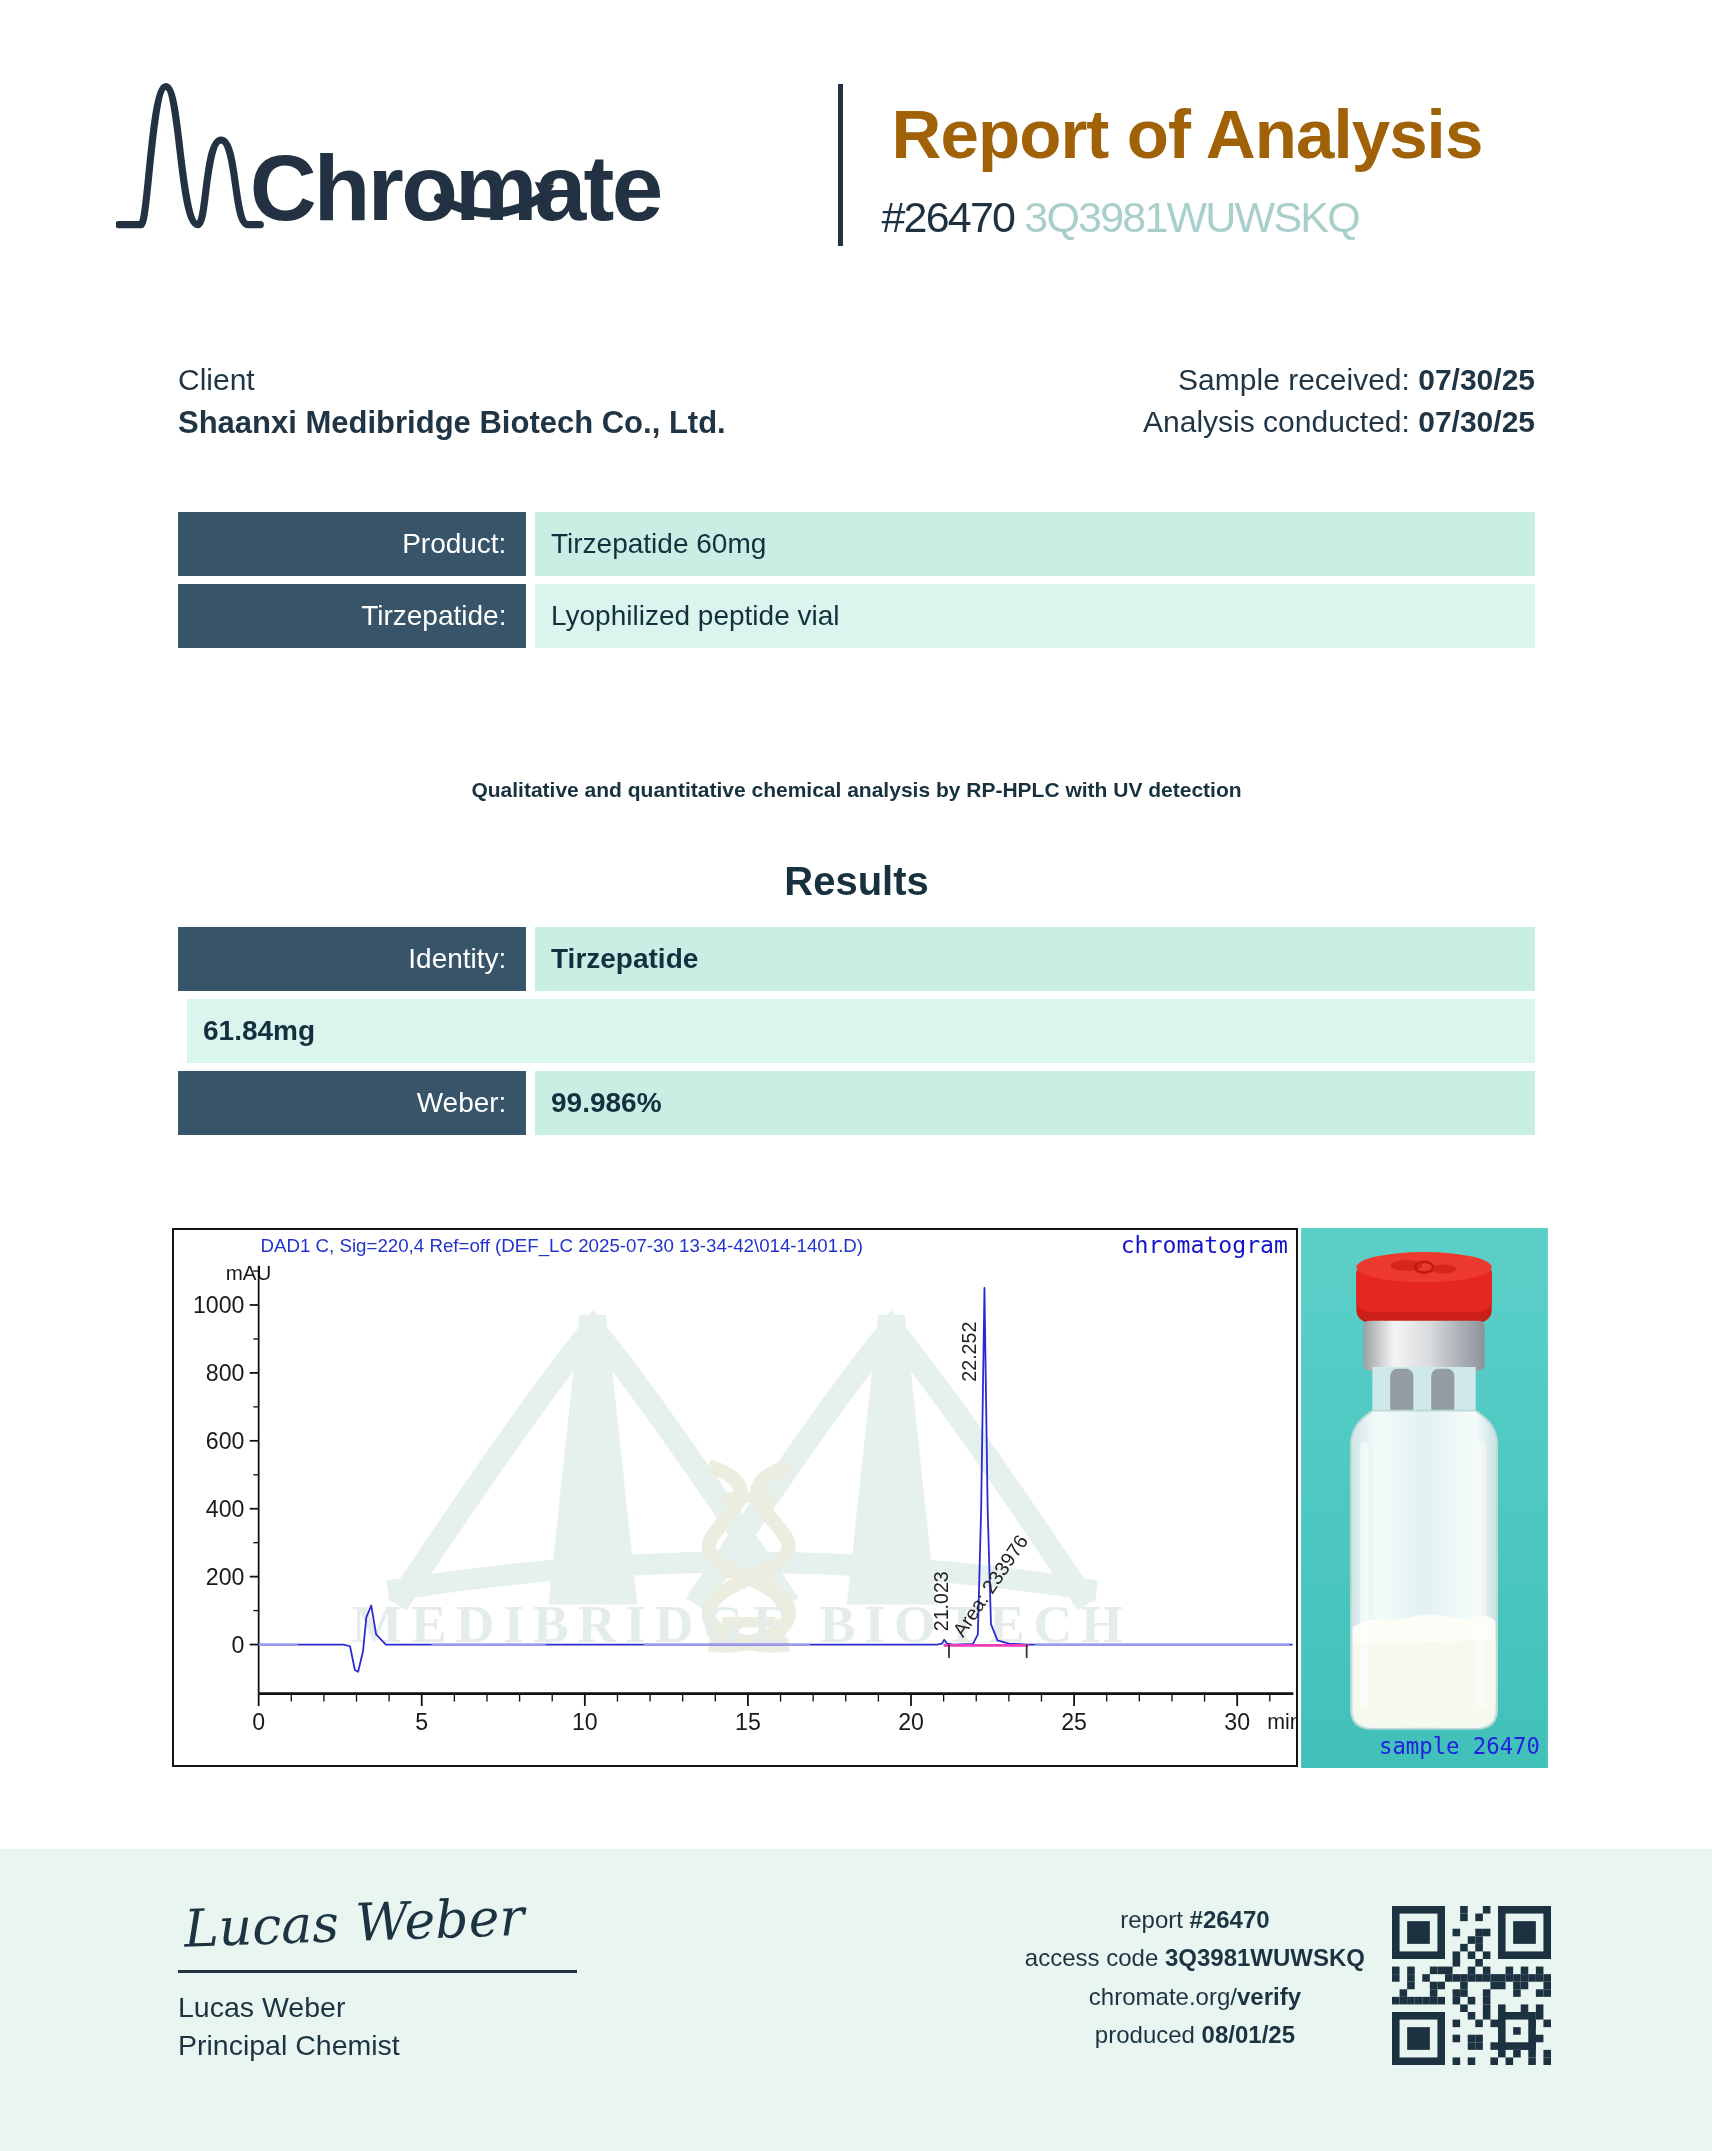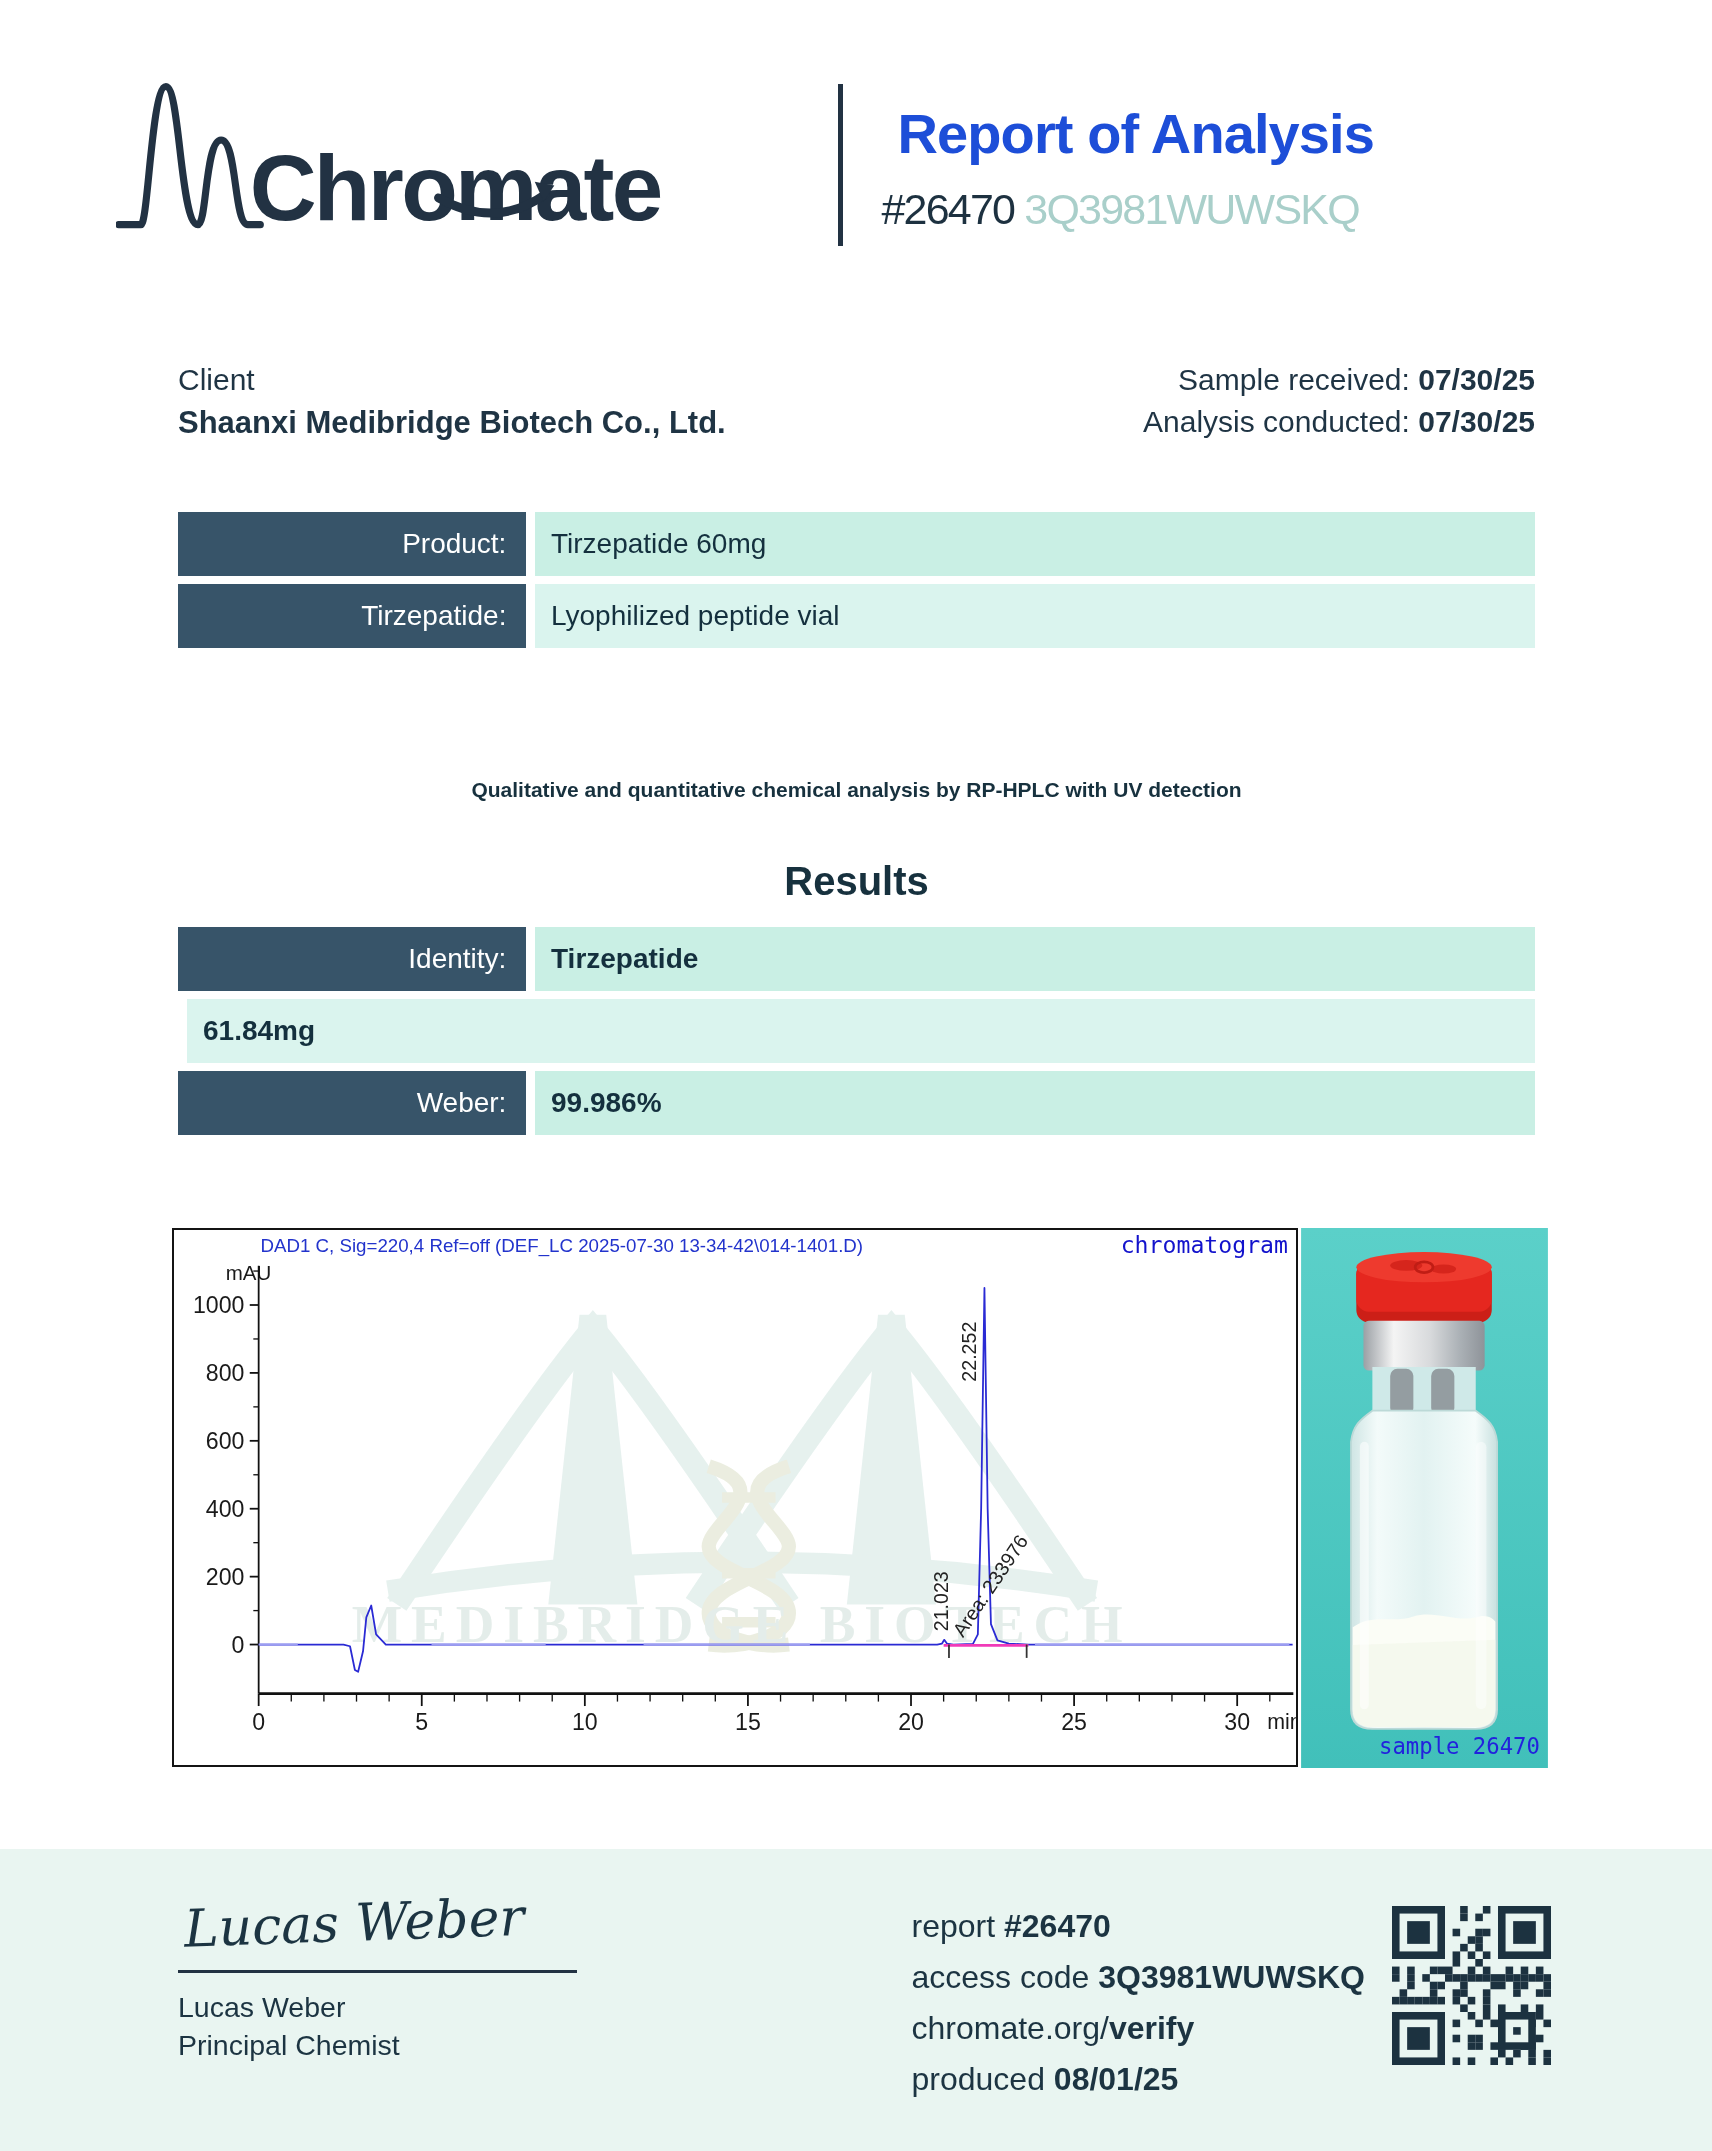--- a/index.html
+++ b/index.html
@@ -5,21 +5,21 @@
   html,body{margin:0;padding:0;}
   body{
     width:1713px;height:2151px;position:relative;overflow:hidden;
     background:#ffffff;font-family:"Liberation Sans",sans-serif;color:#1f3444;
   }
   
   .header{padding:82px 0 0 116px;display:flex;align-items:flex-start;}
   .logo-svg{width:686px;height:165px;flex:0 0 auto;}
   .hdr-divider{width:4.5px;height:162px;background:#223243;margin:1.8px 0 0 36px;flex:0 0 auto;}
   .title-block{margin-left:39px;padding-top:7.1px;}
-  .title-block h1{margin:16px;font-size:56px;line-height:1.05;font-weight:bold;color:#1d4ed8;letter-spacing:-0.9px;}
+  .title-block h1{margin:10px;font-size:69px;line-height:1.05;font-weight:bold;color:#a16207;letter-spacing:-0.9px;}
   .title-sub{font-size:43px;letter-spacing:-1.8px;margin-top:21px;color:#1d3140;}
   .title-sub .code{color:#a9cfca;}
   
   .client{margin:112px 178px 0 178px;display:flex;justify-content:space-between;font-size:30px;line-height:1.4;}
   .client .name{font-weight:bold;font-size:31px;}
   .client-right{text-align:right;}
   .client-right b{font-weight:bold;}
   
   .spec{margin:68px 178px 0 178px;}
   .trow{display:flex;height:64px;margin-bottom:8px;}
@@ -37,21 +37,21 @@
   .chart-box{width:1122px;height:535px;border:2.7px solid #141414;background:#ffffff;flex:0 0 auto;}
   .vial-svg{width:247px;height:540px;margin-left:2.7px;flex:0 0 auto;}
   
   .footer{position:absolute;left:0;top:1849px;width:1713px;height:302px;background:#e9f5f1;
           display:flex;align-items:flex-start;padding:50px 162px 0 178px;box-sizing:border-box;}
   .sig-script{font-family:"DejaVu Serif",serif;font-style:italic;font-size:52px;color:#1c3442;
               transform:rotate(-2deg);transform-origin:left bottom;padding-left:7.1px;}
   .sig-line{width:399px;border-bottom:3.6px solid #223243;margin-top:10.7px;}
   .sig-name{font-size:28.5px;margin-top:18px;color:#1c3442;}
   .sig-title{font-size:28.5px;margin-top:5.3px;color:#1c3442;}
-  .foot-right{margin-left:auto;text-align:left;font-size:32px;line-height:1.6;color:#1c3442;padding-top:1.8px;}
+  .foot-right{margin-left:auto;text-align:center;font-size:24px;line-height:1.6;color:#1c3442;padding-top:1.8px;}
   .foot-right b{font-weight:bold;}
   .qr-svg{width:159px;height:159px;margin-left:27px;margin-top:7.1px;}
 </style>
 </head>
 <body>
 
 <div class="header">
   <svg class="logo-svg" viewBox="0 0 770 185">
     <path d="M3 160 H28 C36 160 40 5 56 5 C72 5 72 160 92 160 C102 160 100 65 118 65 C136 65 132 160 148 160 H162" fill="none" stroke="#223243" stroke-width="8" stroke-linecap="round"></path>
     <text x="150" y="155" font-size="104" font-weight="800" letter-spacing="-3" fill="#223243" font-family="Liberation Sans, sans-serif">Chromate</text>

